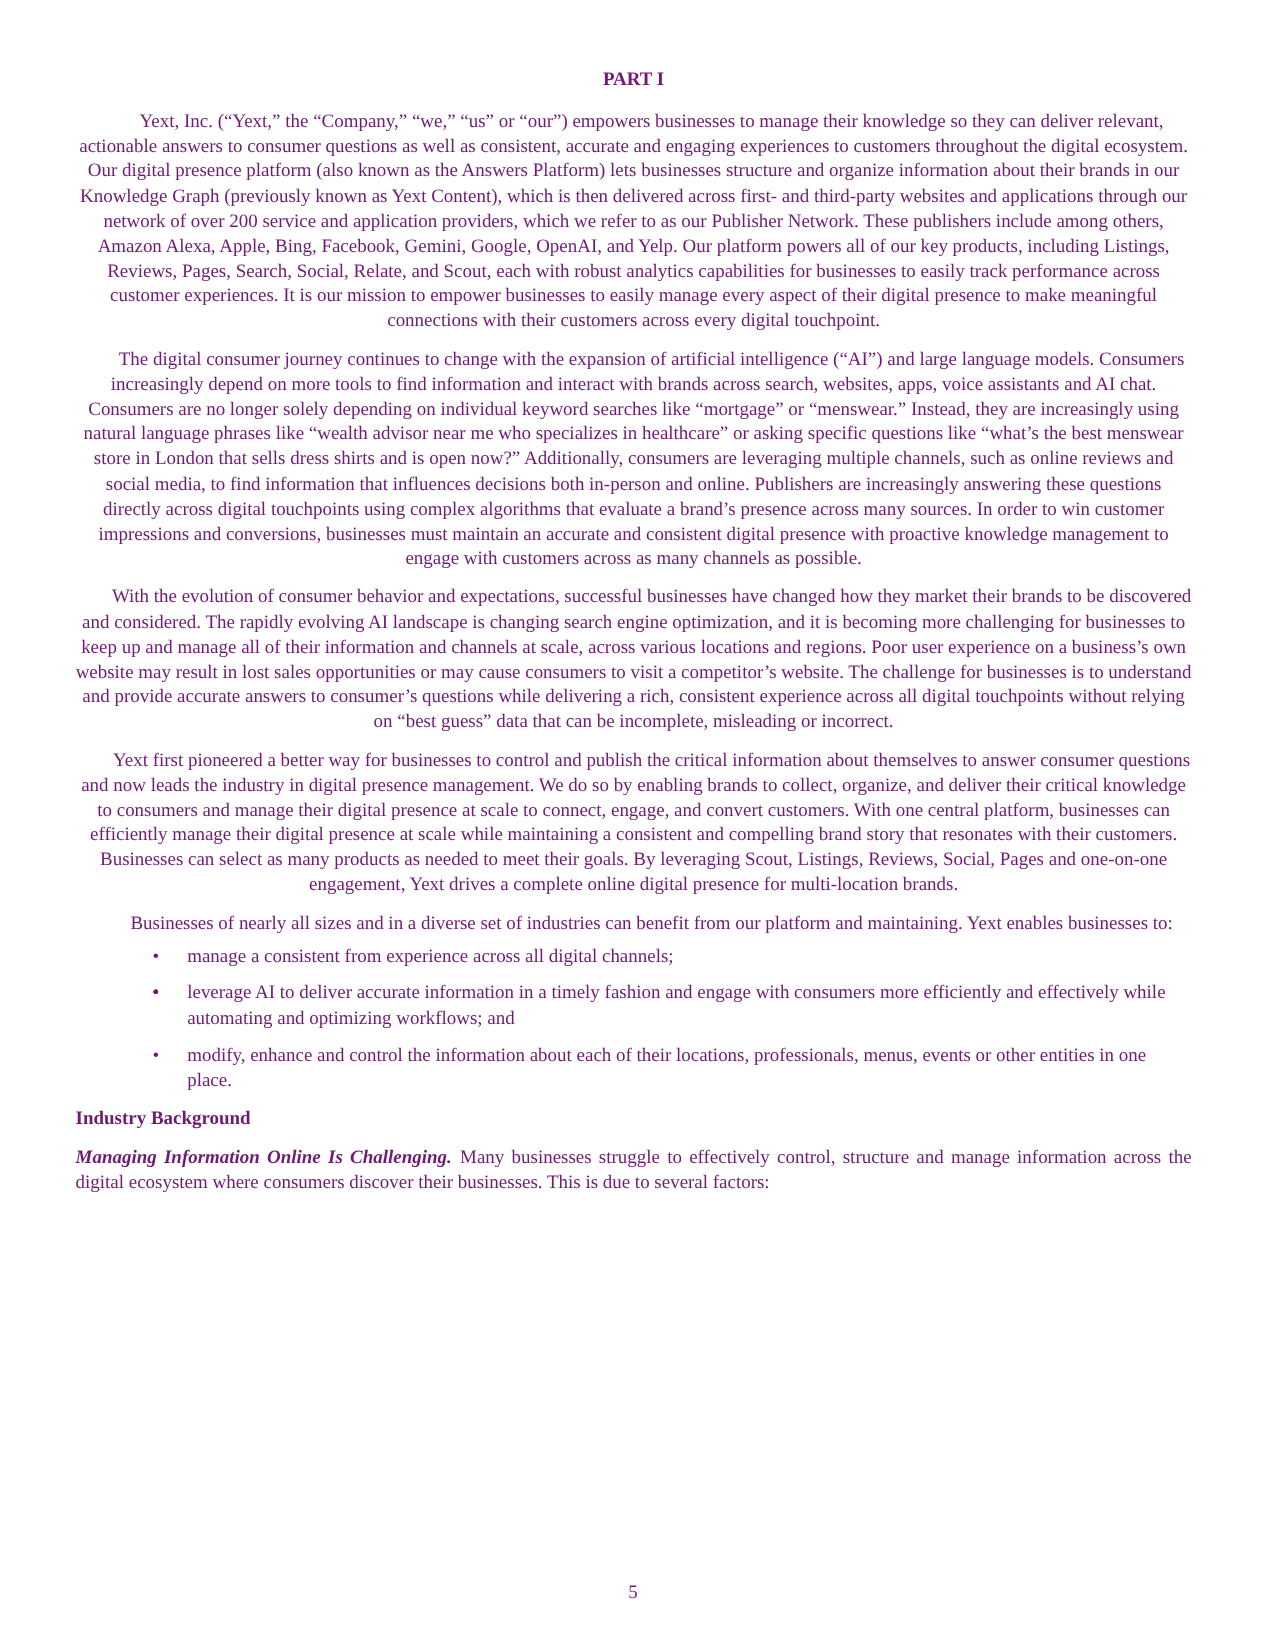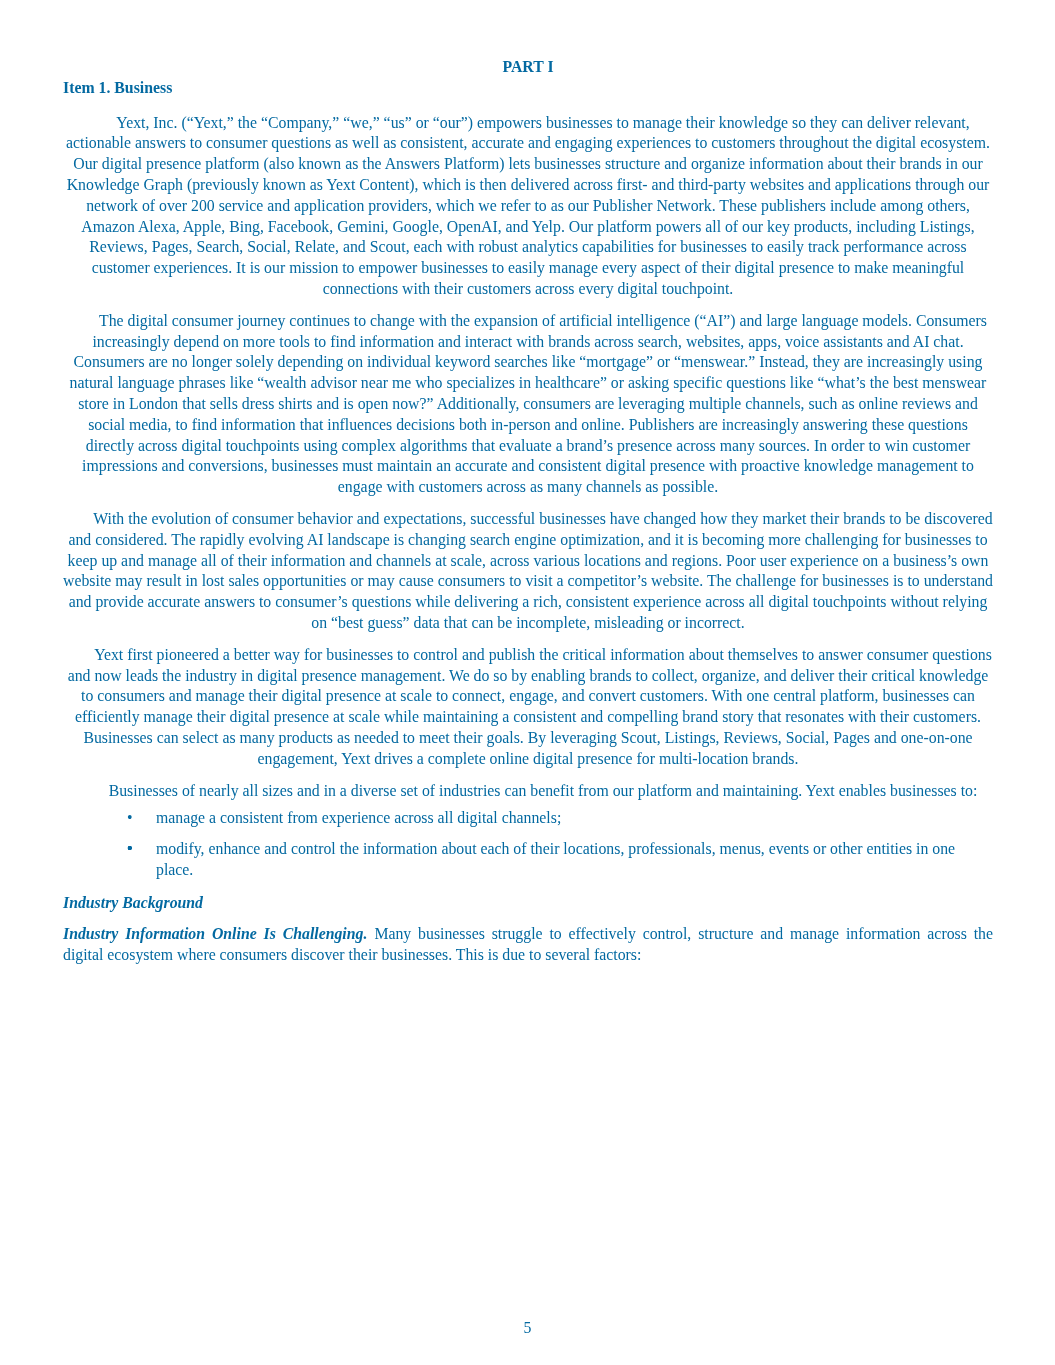--- a/index.html
+++ b/index.html
@@ -11,40 +11,39 @@
     position: relative;
     width: 1055px;
     height: 1365px;
     margin: 0 auto;
     background: #ffffff;
     box-sizing: border-box;
     padding: 57px 62px 0 63px;
     font-family: "Liberation Serif", "DejaVu Serif", serif;
     font-size: 15.8px;
     line-height: 20.8px;
-    color: #0369a1;
+    color: #701a75;
     overflow: hidden;
   }
   .part-title {
     text-align: center;
     font-weight: bold;
     margin: 0;
   }
   .item-heading {
     font-weight: bold;
     margin: 0;
   }
   .overview-heading {
     font-weight: bold;
     margin: 6px 0 0 0;
   }
   .industry-heading {
     font-weight: bold;
     margin: 12px 0 0 0;
-    font-style: italic;
   }
   p.para {
     margin: 11px 0 0 0;
     text-indent: 30px;
     text-align: center;
   }
   p.para.first {
     margin-top: 14px;
   }
   ul.bullet-list {
@@ -83,21 +82,20 @@
     text-align: center;
   }
 </style>
 </head>
 <body>
 
 <div class="page">
 
   <div class="part-title">PART I</div>
 
-  <div class="item-heading">Item 1. Business</div>
 
 
   <p class="para first">Yext, Inc. (“Yext,” the “Company,” “we,” “us” or “our”) empowers businesses to manage their knowledge so they can deliver relevant, actionable answers to consumer questions as well as consistent, accurate and engaging experiences to customers throughout the digital ecosystem. Our digital presence platform (also known as the Answers Platform) lets businesses structure and organize information about their brands in our Knowledge Graph (previously known as Yext Content), which is then delivered across first- and third-party websites and applications through our network of over 200 service and application providers, which we refer to as our Publisher Network. These publishers include among others, Amazon Alexa, Apple, Bing, Facebook, Gemini, Google, OpenAI, and Yelp. Our platform powers all of our key products, including Listings, Reviews, Pages, Search, Social, Relate, and Scout, each with robust analytics capabilities for businesses to easily track performance across customer experiences. It is our mission to empower businesses to easily manage every aspect of their digital presence to make meaningful connections with their customers across every digital touchpoint.</p>
 
   <p class="para">The digital consumer journey continues to change with the expansion of artificial intelligence (“AI”) and large language models. Consumers increasingly depend on more tools to find information and interact with brands across search, websites, apps, voice assistants and AI chat. Consumers are no longer solely depending on individual keyword searches like “mortgage” or “menswear.” Instead, they are increasingly using natural language phrases like “wealth advisor near me who specializes in healthcare” or asking specific questions like “what’s the best menswear store in London that sells dress shirts and is open now?” Additionally, consumers are leveraging multiple channels, such as online reviews and social media, to find information that influences decisions both in-person and online. Publishers are increasingly answering these questions directly across digital touchpoints using complex algorithms that evaluate a brand’s presence across many sources. In order to win customer impressions and conversions, businesses must maintain an accurate and consistent digital presence with proactive knowledge management to engage with customers across as many channels as possible.</p>
 
   <p class="para">With the evolution of consumer behavior and expectations, successful businesses have changed how they market their brands to be discovered and considered. The rapidly evolving AI landscape is changing search engine optimization, and it is becoming more challenging for businesses to keep up and manage all of their information and channels at scale, across various locations and regions. Poor user experience on a business’s own website may result in lost sales opportunities or may cause consumers to visit a competitor’s website. The challenge for businesses is to understand and provide accurate answers to consumer’s questions while delivering a rich, consistent experience across all digital touchpoints without relying on “best guess” data that can be incomplete, misleading or incorrect.</p>
 
   <p class="para">Yext first pioneered a better way for businesses to control and publish the critical information about themselves to answer consumer questions and now leads the industry in digital presence management. We do so by enabling brands to collect, organize, and deliver their critical knowledge to consumers and manage their digital presence at scale to connect, engage, and convert customers. With one central platform, businesses can efficiently manage their digital presence at scale while maintaining a consistent and compelling brand story that resonates with their customers. Businesses can select as many products as needed to meet their goals. By leveraging Scout, Listings, Reviews, Social, Pages and one-on-one engagement, Yext drives a complete online digital presence for multi-location brands.</p>
 
@@ -112,26 +110,27 @@
       <span class="bullet-marker">•</span>
     </li>
     <li class="bullet-item">
       <span class="bullet-marker">•</span>
     </li>
     <li class="bullet-item">
       <span class="bullet-marker">•</span>
     </li>
     <li class="bullet-item">
       <span class="bullet-marker">•</span>
+      <span>leverage AI to deliver accurate information in a timely fashion and engage with consumers more efficiently and effectively while automating and optimizing workflows; and</span>
     </li>
     <li class="bullet-item">
       <span class="bullet-marker">•</span>
       <span>modify, enhance and control the information about each of their locations, professionals, menus, events or other entities in one place.</span>
     </li>
   </ul>
 
   <div class="industry-heading">Industry Background</div>
 
-  <p class="managing-para"><span class="managing-lead">Industry Information Online Is Challenging.</span><span>Many businesses struggle to effectively control, structure and manage information across the digital ecosystem where consumers discover their businesses. This is due to several factors:</span></p>
+  <p class="managing-para"><span class="managing-lead">Managing Information Online Is Challenging.</span><span>Many businesses struggle to effectively control, structure and manage information across the digital ecosystem where consumers discover their businesses. This is due to several factors:</span></p>
 
   <div class="page-number">5</div>
 
 </div>
 
 </body></html>

